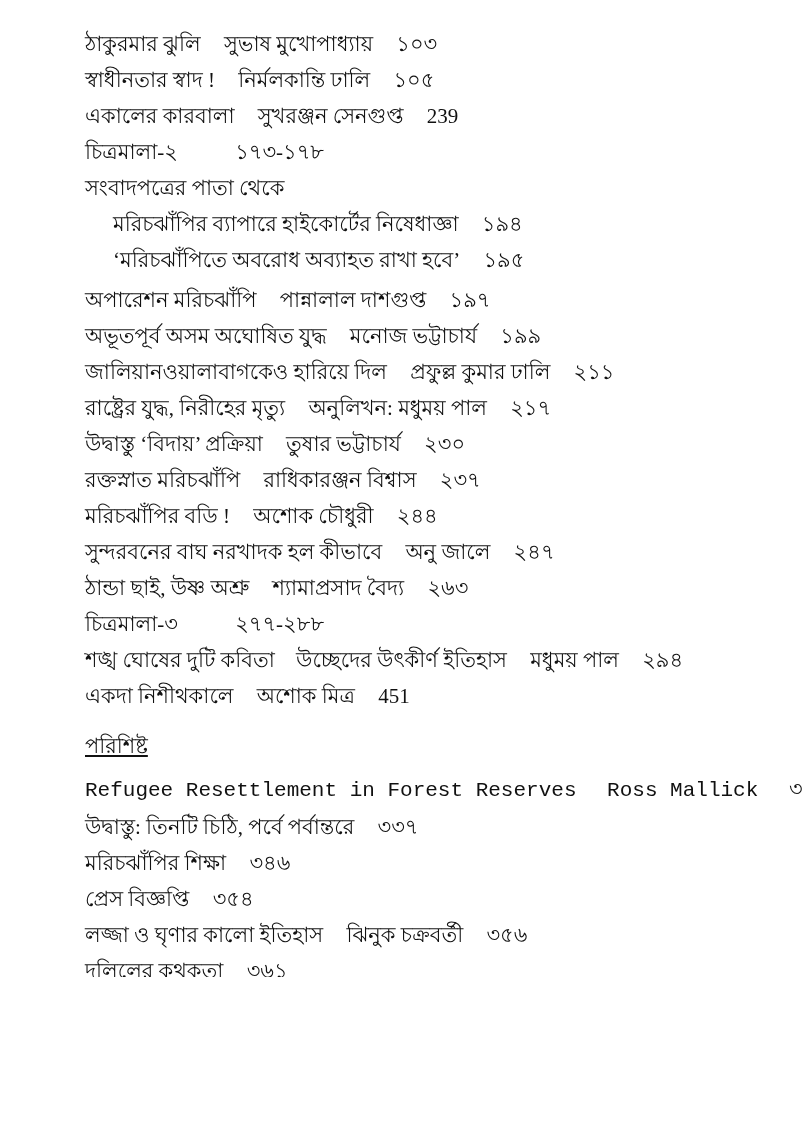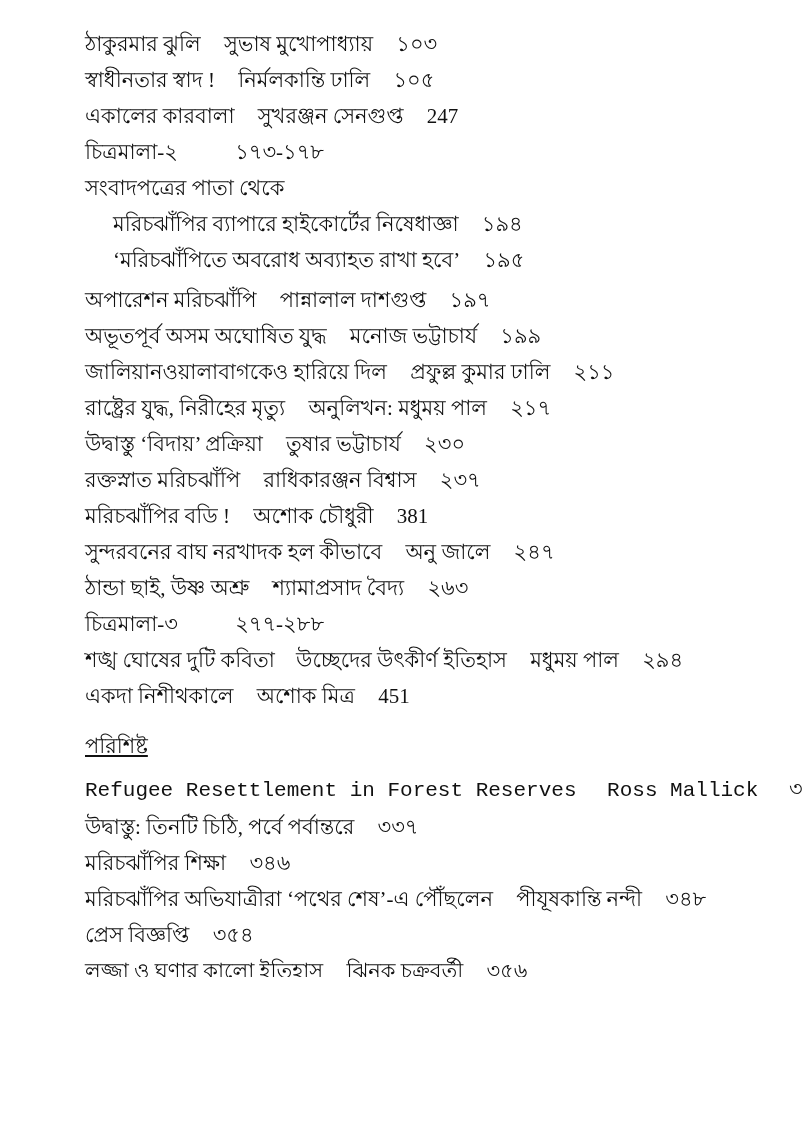--- a/index.html
+++ b/index.html
@@ -59,21 +59,21 @@
 
   <div class="toc-row">
     <span class="title">স্বাধীনতার স্বাদ !</span>
     <span class="author">নির্মলকান্তি ঢালি</span>
     <span class="page-num">১০৫</span>
   </div>
 
   <div class="toc-row">
     <span class="title">একালের কারবালা</span>
     <span class="author">সুখরঞ্জন সেনগুপ্ত</span>
-    <span class="page-num">247</span>
+    <span class="page-num">239</span>
   </div>
 
   <div class="toc-row wide-gap">
     <span class="title">চিত্রমালা-২</span>
     
     <span class="page-num">১৭৩-১৭৮</span>
   </div>
 
   <div class="toc-row">
     <span class="title">সংবাদপত্রের পাতা থেকে</span>
@@ -125,21 +125,21 @@
 
   <div class="toc-row">
     <span class="title">রক্তস্নাত মরিচঝাঁপি</span>
     <span class="author">রাধিকারঞ্জন বিশ্বাস</span>
     <span class="page-num">২৩৭</span>
   </div>
 
   <div class="toc-row">
     <span class="title">মরিচঝাঁপির বডি !</span>
     <span class="author">অশোক চৌধুরী</span>
-    <span class="page-num">381</span>
+    <span class="page-num">২৪৪</span>
   </div>
 
   <div class="toc-row">
     <span class="title">সুন্দরবনের বাঘ নরখাদক হল কীভাবে</span>
     <span class="author">অনু জালে</span>
     <span class="page-num">২৪৭</span>
   </div>
 
   <div class="toc-row">
     <span class="title">ঠান্ডা ছাই, উষ্ণ অশ্রু</span>
@@ -180,25 +180,20 @@
     
     <span class="page-num">৩৩৭</span>
   </div>
 
   <div class="toc-row">
     <span class="title">মরিচঝাঁপির শিক্ষা</span>
     
     <span class="page-num">৩৪৬</span>
   </div>
 
-  <div class="toc-row">
-    <span class="title">মরিচঝাঁপির অভিযাত্রীরা ‘পথের শেষ’-এ পৌঁছলেন</span>
-    <span class="author">পীযূষকান্তি নন্দী</span>
-    <span class="page-num">৩৪৮</span>
-  </div>
 
   <div class="toc-row">
     <span class="title">প্রেস বিজ্ঞপ্তি</span>
     
     <span class="page-num">৩৫৪</span>
   </div>
 
   <div class="toc-row">
     <span class="title">লজ্জা ও ঘৃণার কালো ইতিহাস</span>
     <span class="author">ঝিনুক চক্রবর্তী</span>

